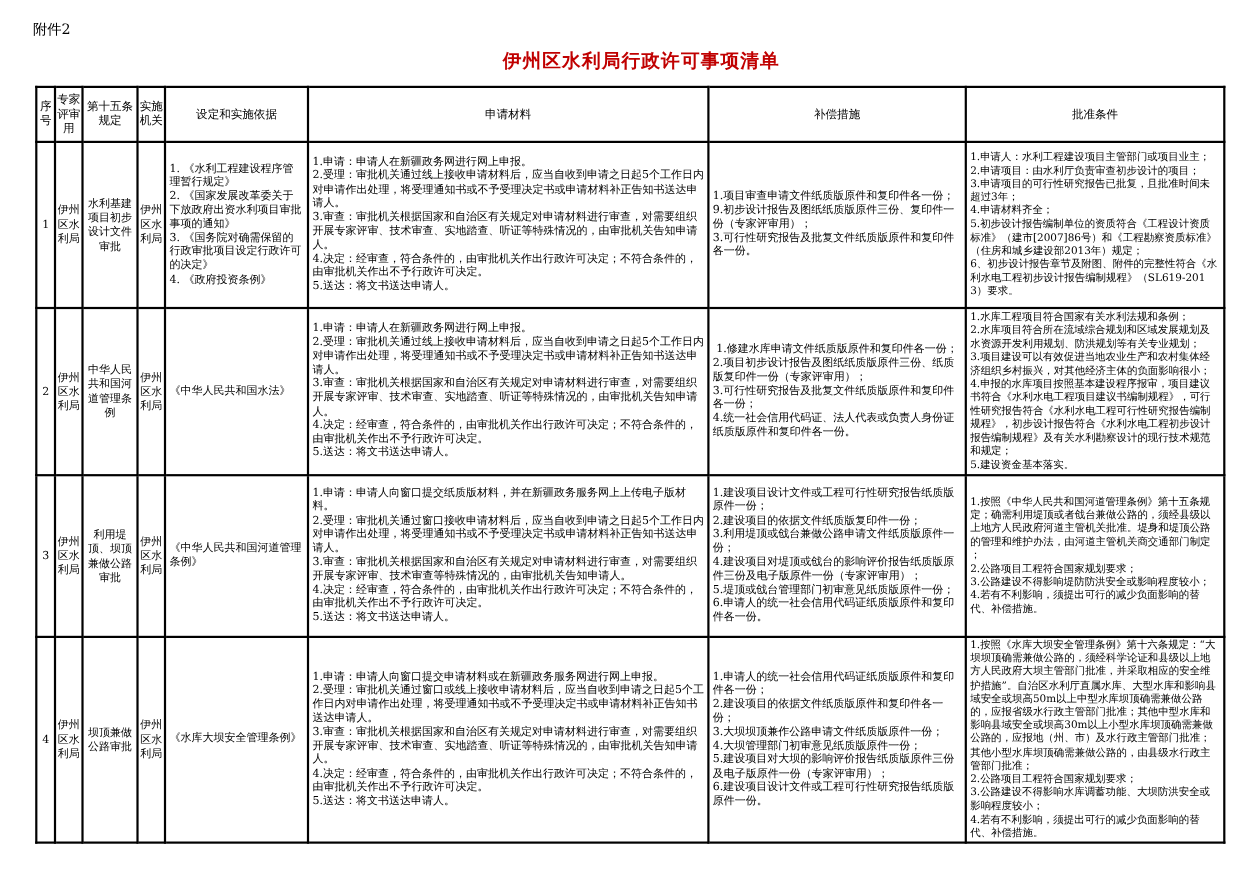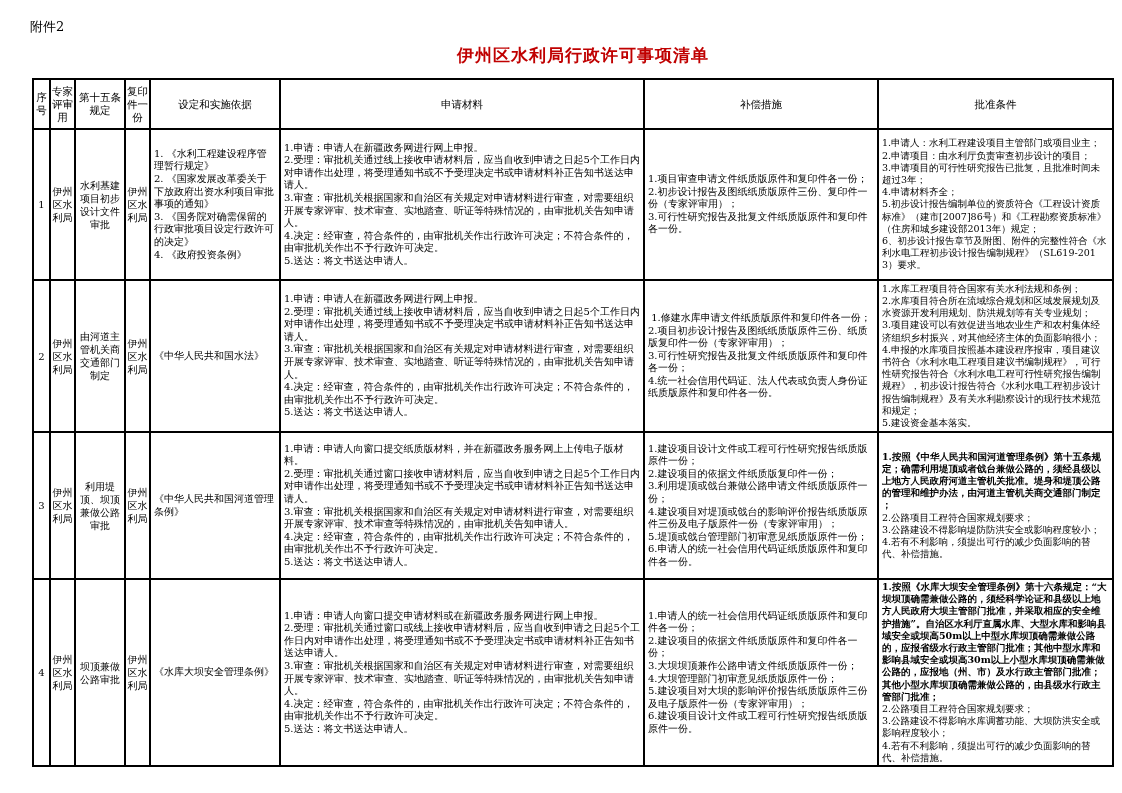--- a/index.html
+++ b/index.html
@@ -68,21 +68,21 @@
     text-align: left;
     padding: 1px 3px;
     white-space: pre-wrap;
     word-break: break-all;
   }
   td.c-cond {
     font-size: 9.5px;
     line-height: 12.2px;
     margin-top: 40px;
   }
-  td.c-cond .lead { font-weight: bold; }
+  td.c-cond .lead { font-weight: normal; }
 </style>
 </head>
 <body>
 
 <div class="page">
   <div class="attachment">附件2</div>
   <h1 class="title" style="color:#c00000;">伊州区水利局行政许可事项清单</h1>
 
   <table class="lic">
     <colgroup>
@@ -93,21 +93,21 @@
       <col style="width:130px">
         <col style="width:364px">
         <col style="width:234px">
         <col style="width:235px">
     </colgroup>
     <thead>
       <tr class="hdr">
         <th>序号</th>
         <th>专家评审用</th>
         <th>第十五条规定</th>
-        <th>复印件一份</th>
+        <th>实施机关</th>
         <th>设定和实施依据</th>
         <th>申请材料</th>
         <th>补偿措施</th>
         <th>批准条件</th>
       </tr>
     </thead>
     <tbody>
       <tr class="r0">
         <td class="c-center">1</td>
         <td class="c-center">伊州区水利局</td>
@@ -116,33 +116,33 @@
         <td class="c-left">1. 《水利工程建设程序管理暂行规定》
 2. 《国家发展改革委关于下放政府出资水利项目审批事项的通知》
 3. 《国务院对确需保留的行政审批项目设定行政许可的决定》
 4. 《政府投资条例》</td>
         <td class="c-left">1.申请：申请人在新疆政务网进行网上申报。
 2.受理：审批机关通过线上接收申请材料后，应当自收到申请之日起5个工作日内对申请作出处理，将受理通知书或不予受理决定书或申请材料补正告知书送达申请人。
 3.审查：审批机关根据国家和自治区有关规定对申请材料进行审查，对需要组织开展专家评审、技术审查、实地踏查、听证等特殊情况的，由审批机关告知申请人。
 4.决定：经审查，符合条件的，由审批机关作出行政许可决定；不符合条件的，由审批机关作出不予行政许可决定。
 5.送达：将文书送达申请人。</td>
         <td class="c-left">1.项目审查申请文件纸质版原件和复印件各一份；
-2.初步设计报告及图纸纸质版原件三份、复印件一份（专家评审用）；
+9.初步设计报告及图纸纸质版原件三份、复印件一份（专家评审用）；
 3.可行性研究报告及批复文件纸质版原件和复印件各一份。</td>
         <td class="c-left c-cond"><span class="lead"></span><span>1.申请人：水利工程建设项目主管部门或项目业主；
 2.申请项目：由水利厅负责审查初步设计的项目；
 3.申请项目的可行性研究报告已批复，且批准时间未超过3年；
 4.申请材料齐全；
 5.初步设计报告编制单位的资质符合《工程设计资质标准》（建市[2007]86号）和《工程勘察资质标准》（住房和城乡建设部2013年）规定；
 6、初步设计报告章节及附图、附件的完整性符合《水利水电工程初步设计报告编制规程》（SL619-2013）要求。</span></td>
       </tr>
       <tr class="r1">
         <td class="c-center">2</td>
         <td class="c-center">伊州区水利局</td>
-        <td class="c-center">由河道主管机关商交通部门制定</td>
+        <td class="c-center">中华人民共和国河道管理条例</td>
         <td class="c-center">伊州区水利局</td>
         <td class="c-left">《中华人民共和国水法》</td>
         <td class="c-left">1.申请：申请人在新疆政务网进行网上申报。
 2.受理：审批机关通过线上接收申请材料后，应当自收到申请之日起5个工作日内对申请作出处理，将受理通知书或不予受理决定书或申请材料补正告知书送达申请人。
 3.审查：审批机关根据国家和自治区有关规定对申请材料进行审查，对需要组织开展专家评审、技术审查、实地踏查、听证等特殊情况的，由审批机关告知申请人。
 4.决定：经审查，符合条件的，由审批机关作出行政许可决定；不符合条件的，由审批机关作出不予行政许可决定。
 5.送达：将文书送达申请人。</td>
         <td class="c-left"> 1.修建水库申请文件纸质版原件和复印件各一份；
 2.项目初步设计报告及图纸纸质版原件三份、纸质版复印件一份（专家评审用）；
 3.可行性研究报告及批复文件纸质版原件和复印件各一份；

